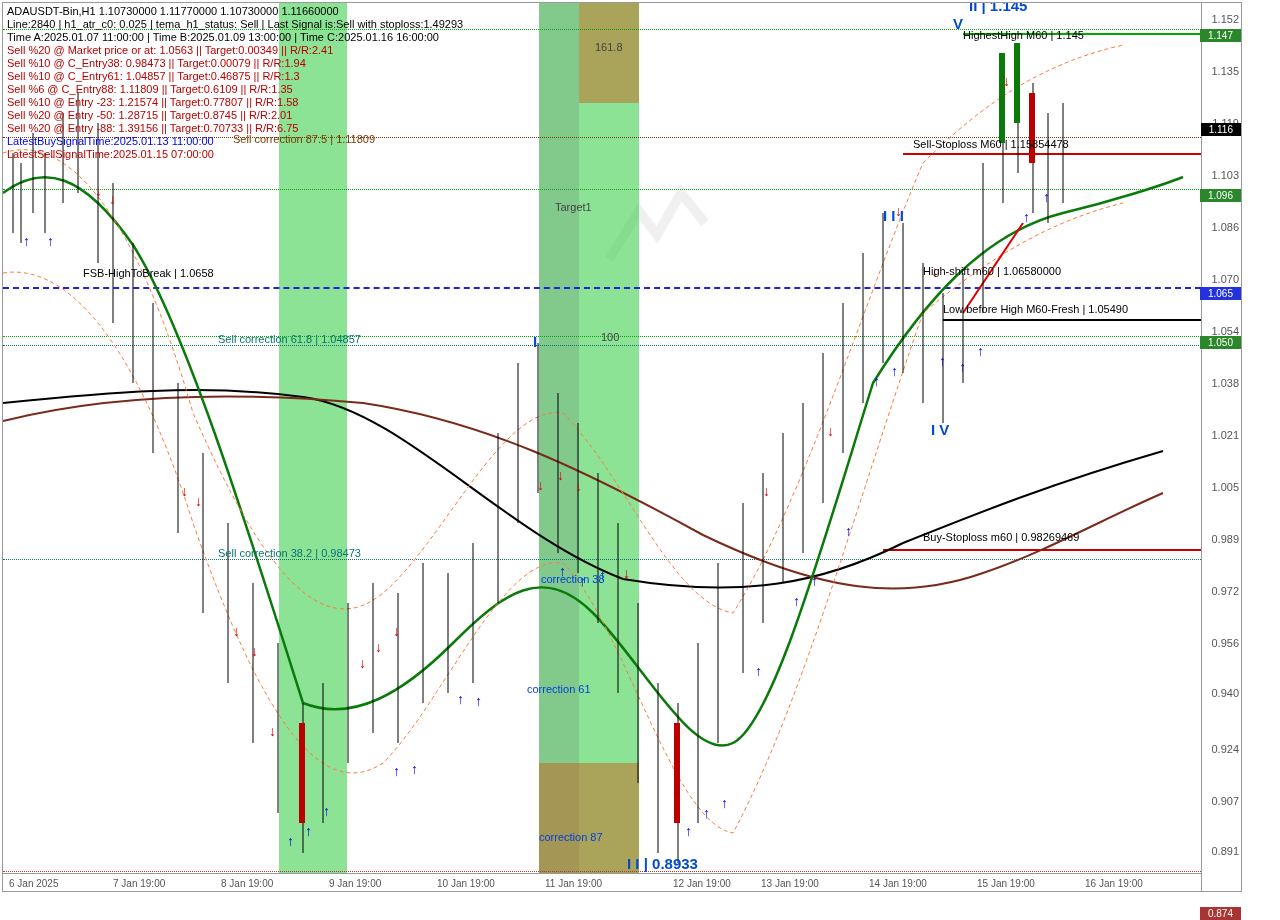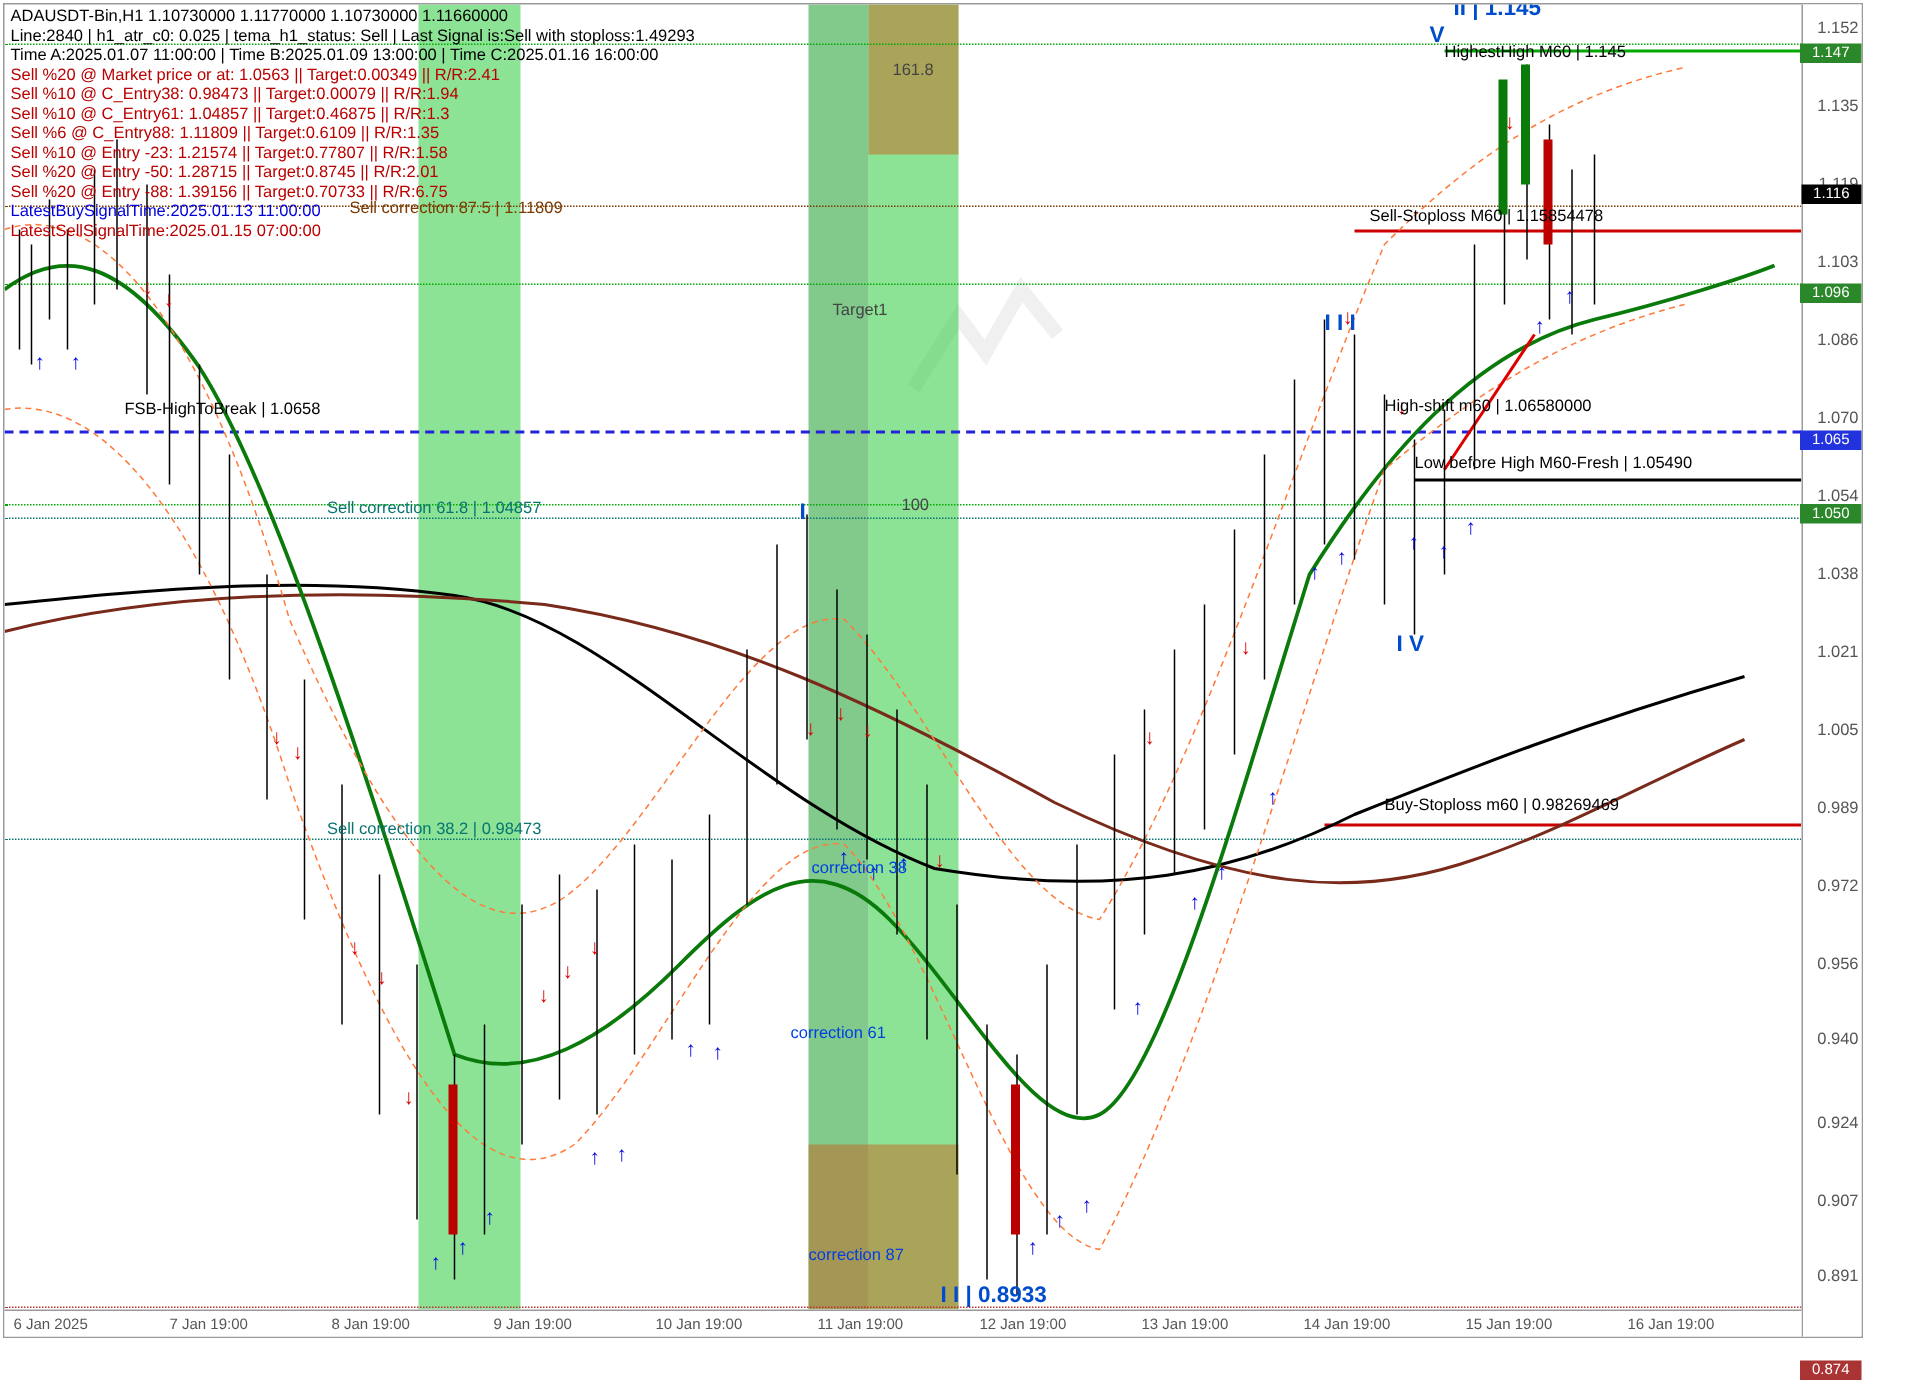--- a/index.html
+++ b/index.html
@@ -273,21 +273,21 @@
   </div>
 
   <div class="x-axis">
     <div id="x-ticks">
         <div class="x-tick" style="left: 6px;">6 Jan 2025</div>
         <div class="x-tick" style="left: 110px;">7 Jan 19:00</div>
         <div class="x-tick" style="left: 218px;">8 Jan 19:00</div>
         <div class="x-tick" style="left: 326px;">9 Jan 19:00</div>
         <div class="x-tick" style="left: 434px;">10 Jan 19:00</div>
         <div class="x-tick" style="left: 542px;">11 Jan 19:00</div>
-        <div class="x-tick" style="left: 650px;">12 Jan 19:00</div>
+        <div class="x-tick" style="left: 670px;">12 Jan 19:00</div>
         <div class="x-tick" style="left: 758px;">13 Jan 19:00</div>
         <div class="x-tick" style="left: 866px;">14 Jan 19:00</div>
         <div class="x-tick" style="left: 974px;">15 Jan 19:00</div>
         <div class="x-tick" style="left: 1082px; margin-top: 24px;">16 Jan 19:00</div>
       </div>
   </div>
 
 </div>
 
 </body></html>

